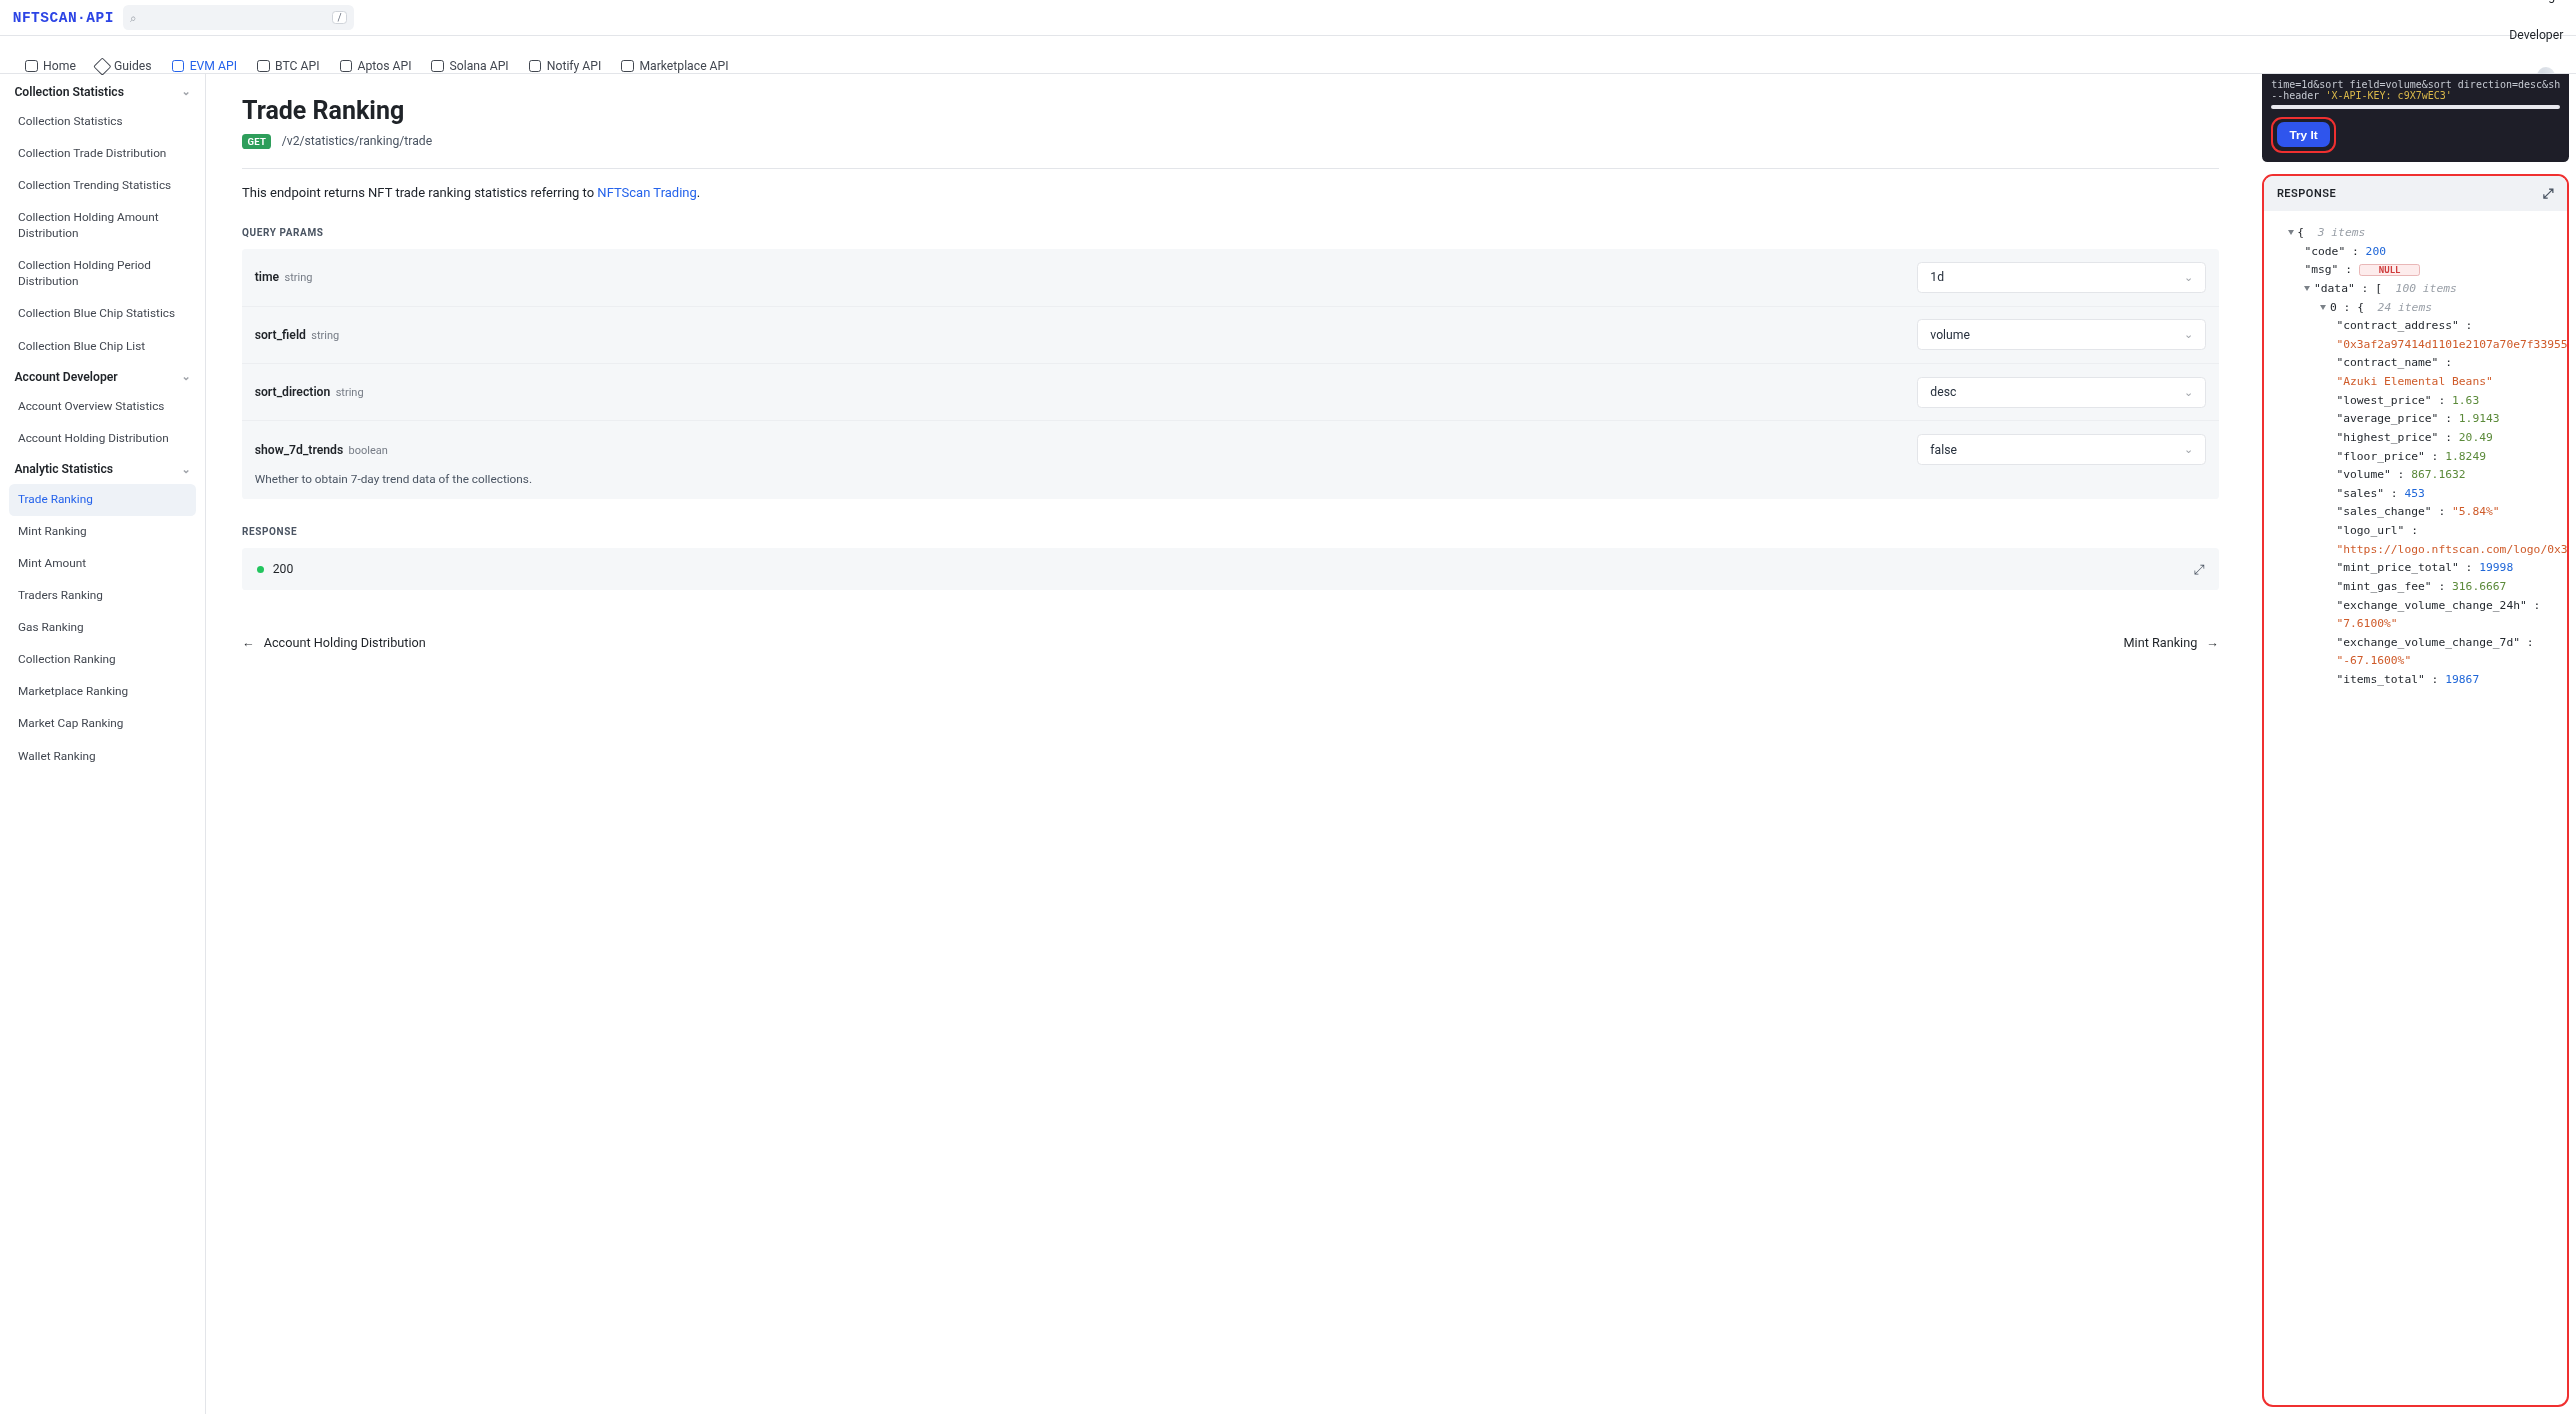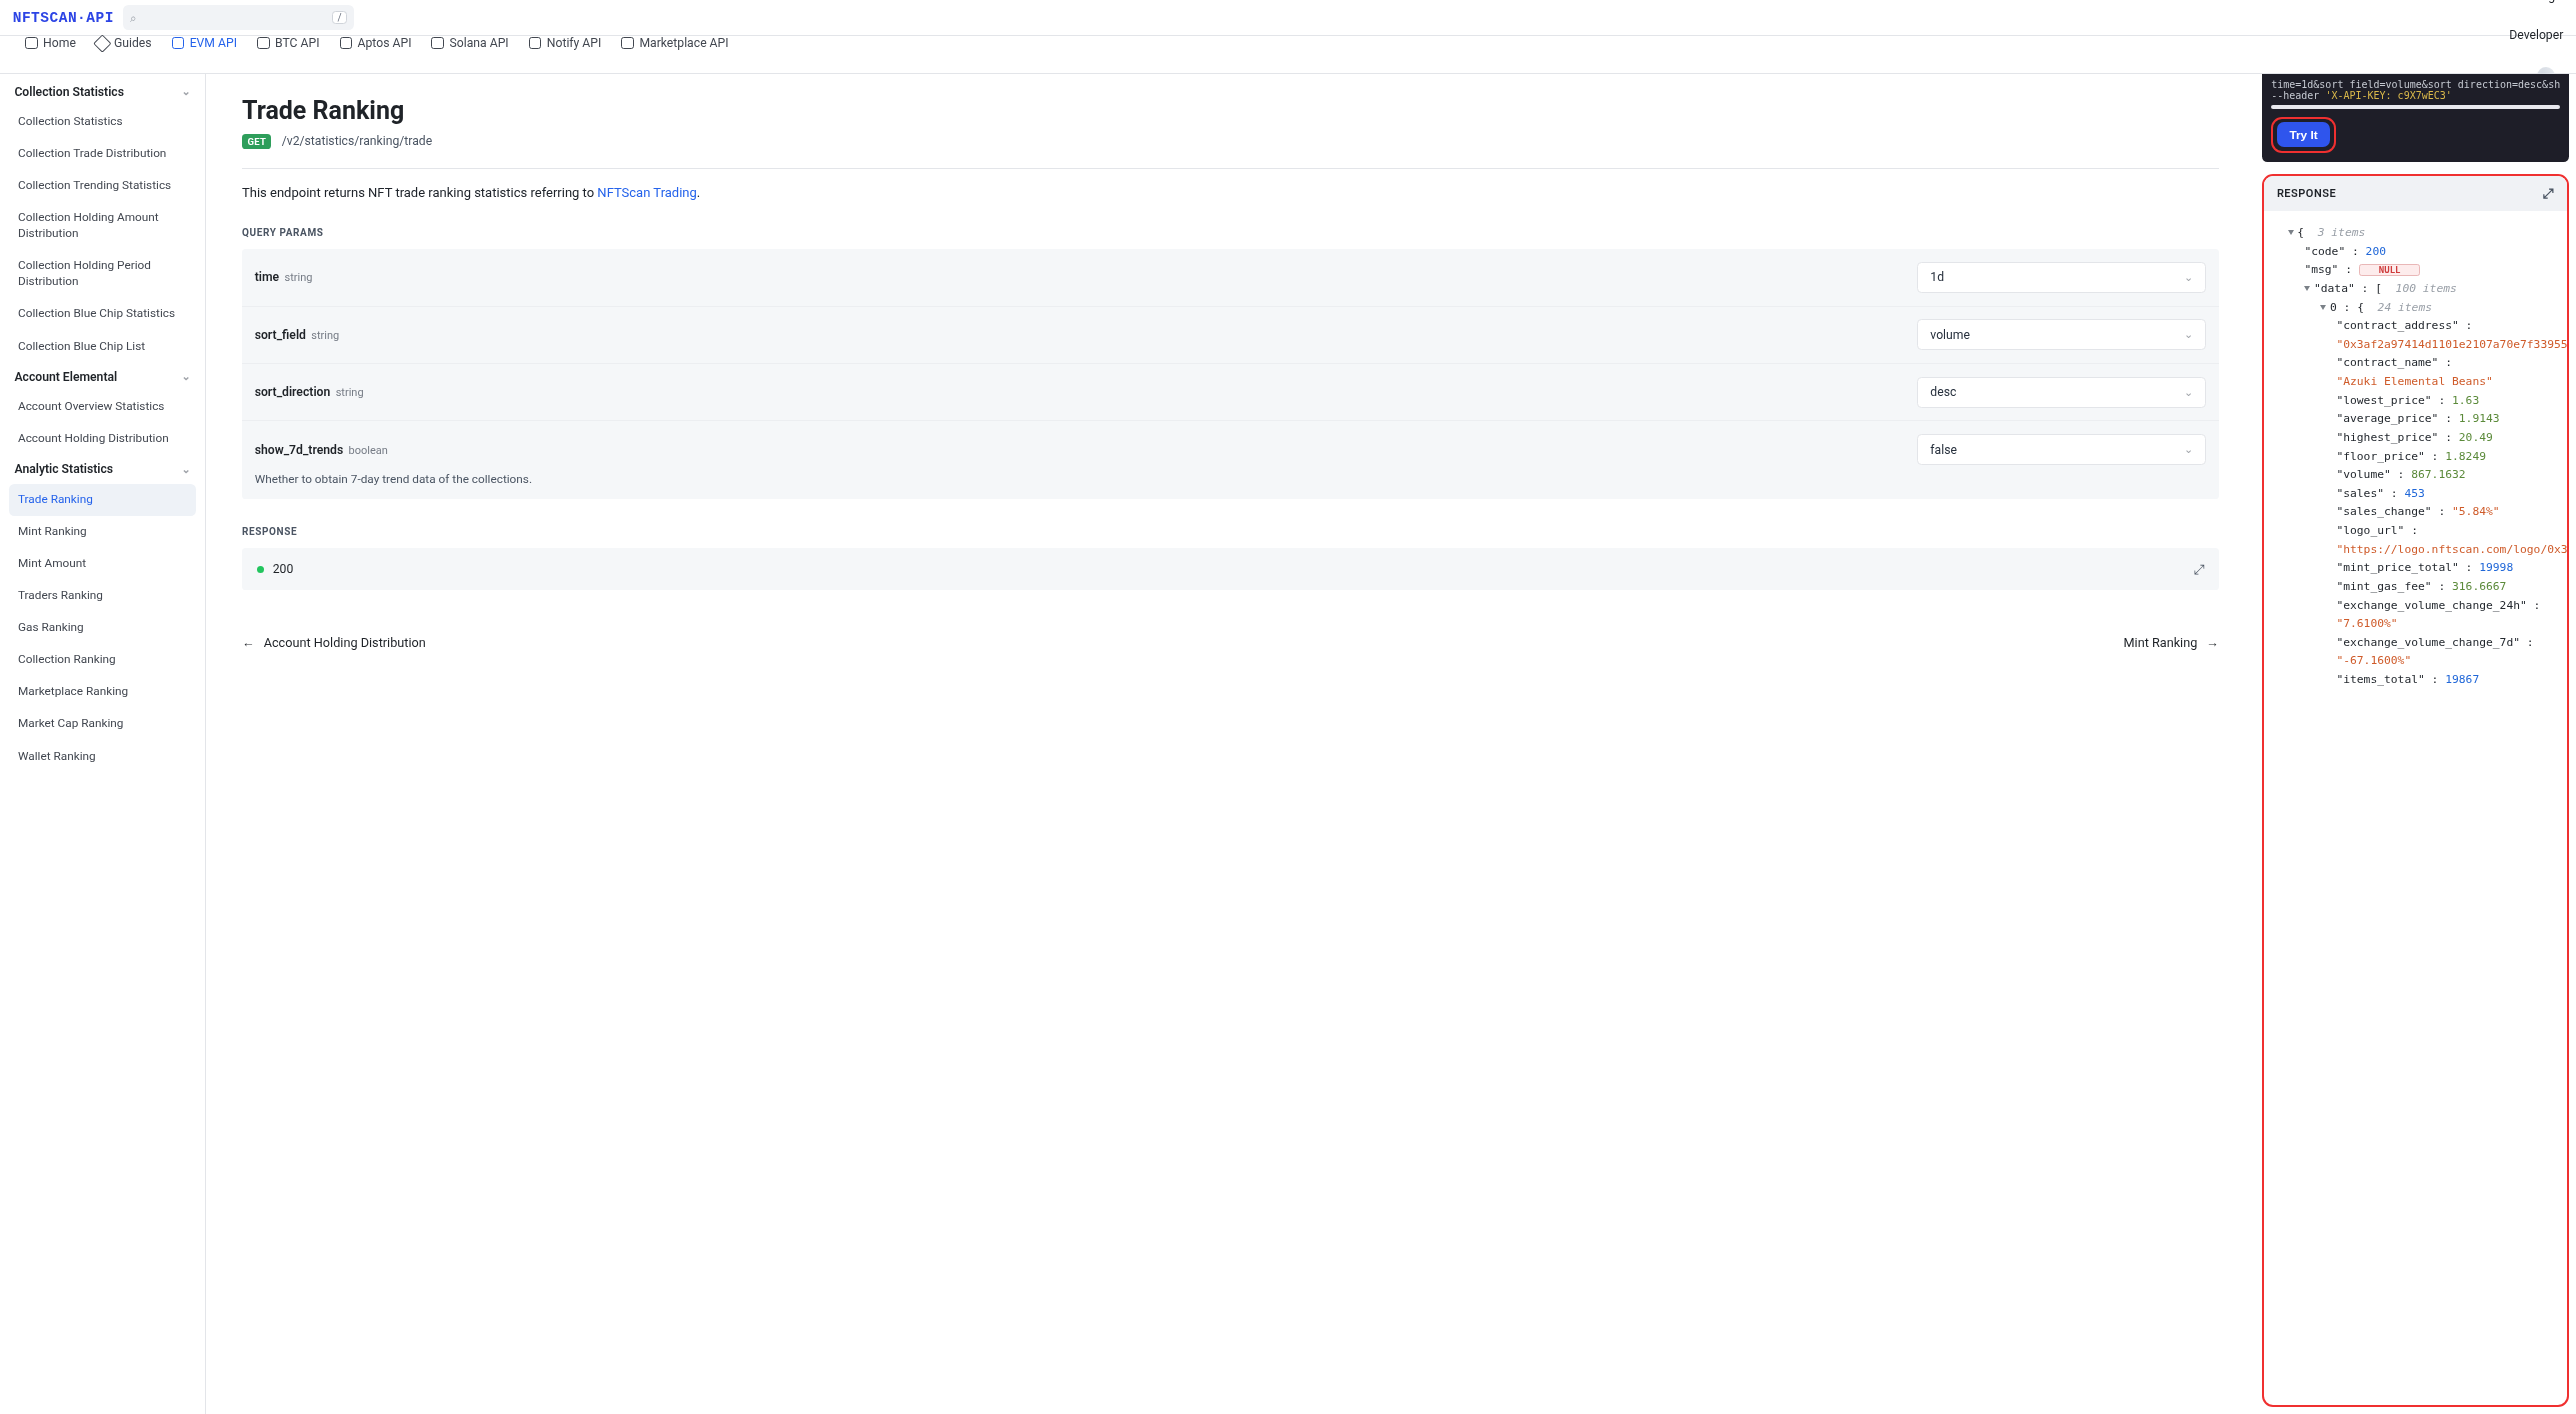--- a/index.html
+++ b/index.html
@@ -59,21 +59,21 @@
     font-size: 10px;
     color: #6b7280;
     background:#fff;
   }
   .hdr-right { margin-left:auto; display:flex; gap:25px; align-items:center;flex-direction:column;}
   .hdr-right a { color:#1f2328; text-decoration:none; font-size:12.2px;}
   .moon { width:18px; height:18px; border-radius:50%; background: radial-gradient(circle at 30% 30%, #d6dbe3, #eceff3); margin-left:20px;}
   
   .nav {
     height: 38px;
-    display:flex; align-items:flex-start; gap:20px;
+    display:flex; align-items:flex-end; gap:20px;
     padding: 0 25px;
     border-bottom: 0.9px solid var(--border);
     font-size: 12.2px;
   }
   .nav-item { display:flex; align-items:center; gap:5.4px; color:#424750; cursor:pointer;}
   .nav-item.sel { color: var(--link);}
   .nav-icon { width:12.7px; height:12.7px; border:1.4px solid currentColor; border-radius:2.7px; display:inline-block; position:relative;}
   .nav-icon.diamond{transform:rotate(45deg);border-radius:1.8px;}
   
   .wrap { display:flex; height: calc(100vh - 74px); }
@@ -256,21 +256,21 @@
         <span class="chev">⌄</span>
       </div>
       <div class="side-item">Collection Statistics</div>
       <div class="side-item">Collection Trade Distribution</div>
       <div class="side-item">Collection Trending Statistics</div>
       <div class="side-item">Collection Holding Amount Distribution</div>
       <div class="side-item">Collection Holding Period Distribution</div>
       <div class="side-item">Collection Blue Chip Statistics</div>
       <div class="side-item">Collection Blue Chip List</div>
       <div class="sec-hdr">
-        <span>Account Elemental</span>
+        <span>Account Developer</span>
         <span class="chev">⌄</span>
       </div>
       <div class="side-item">Account Overview Statistics</div>
       <div class="side-item">Account Holding Distribution</div>
       <div class="sec-hdr">
         <span>Analytic Statistics</span>
         <span class="chev">⌄</span>
       </div>
       <div class="side-item sel">Trade Ranking</div>
       <div class="side-item">Mint Ranking</div>

